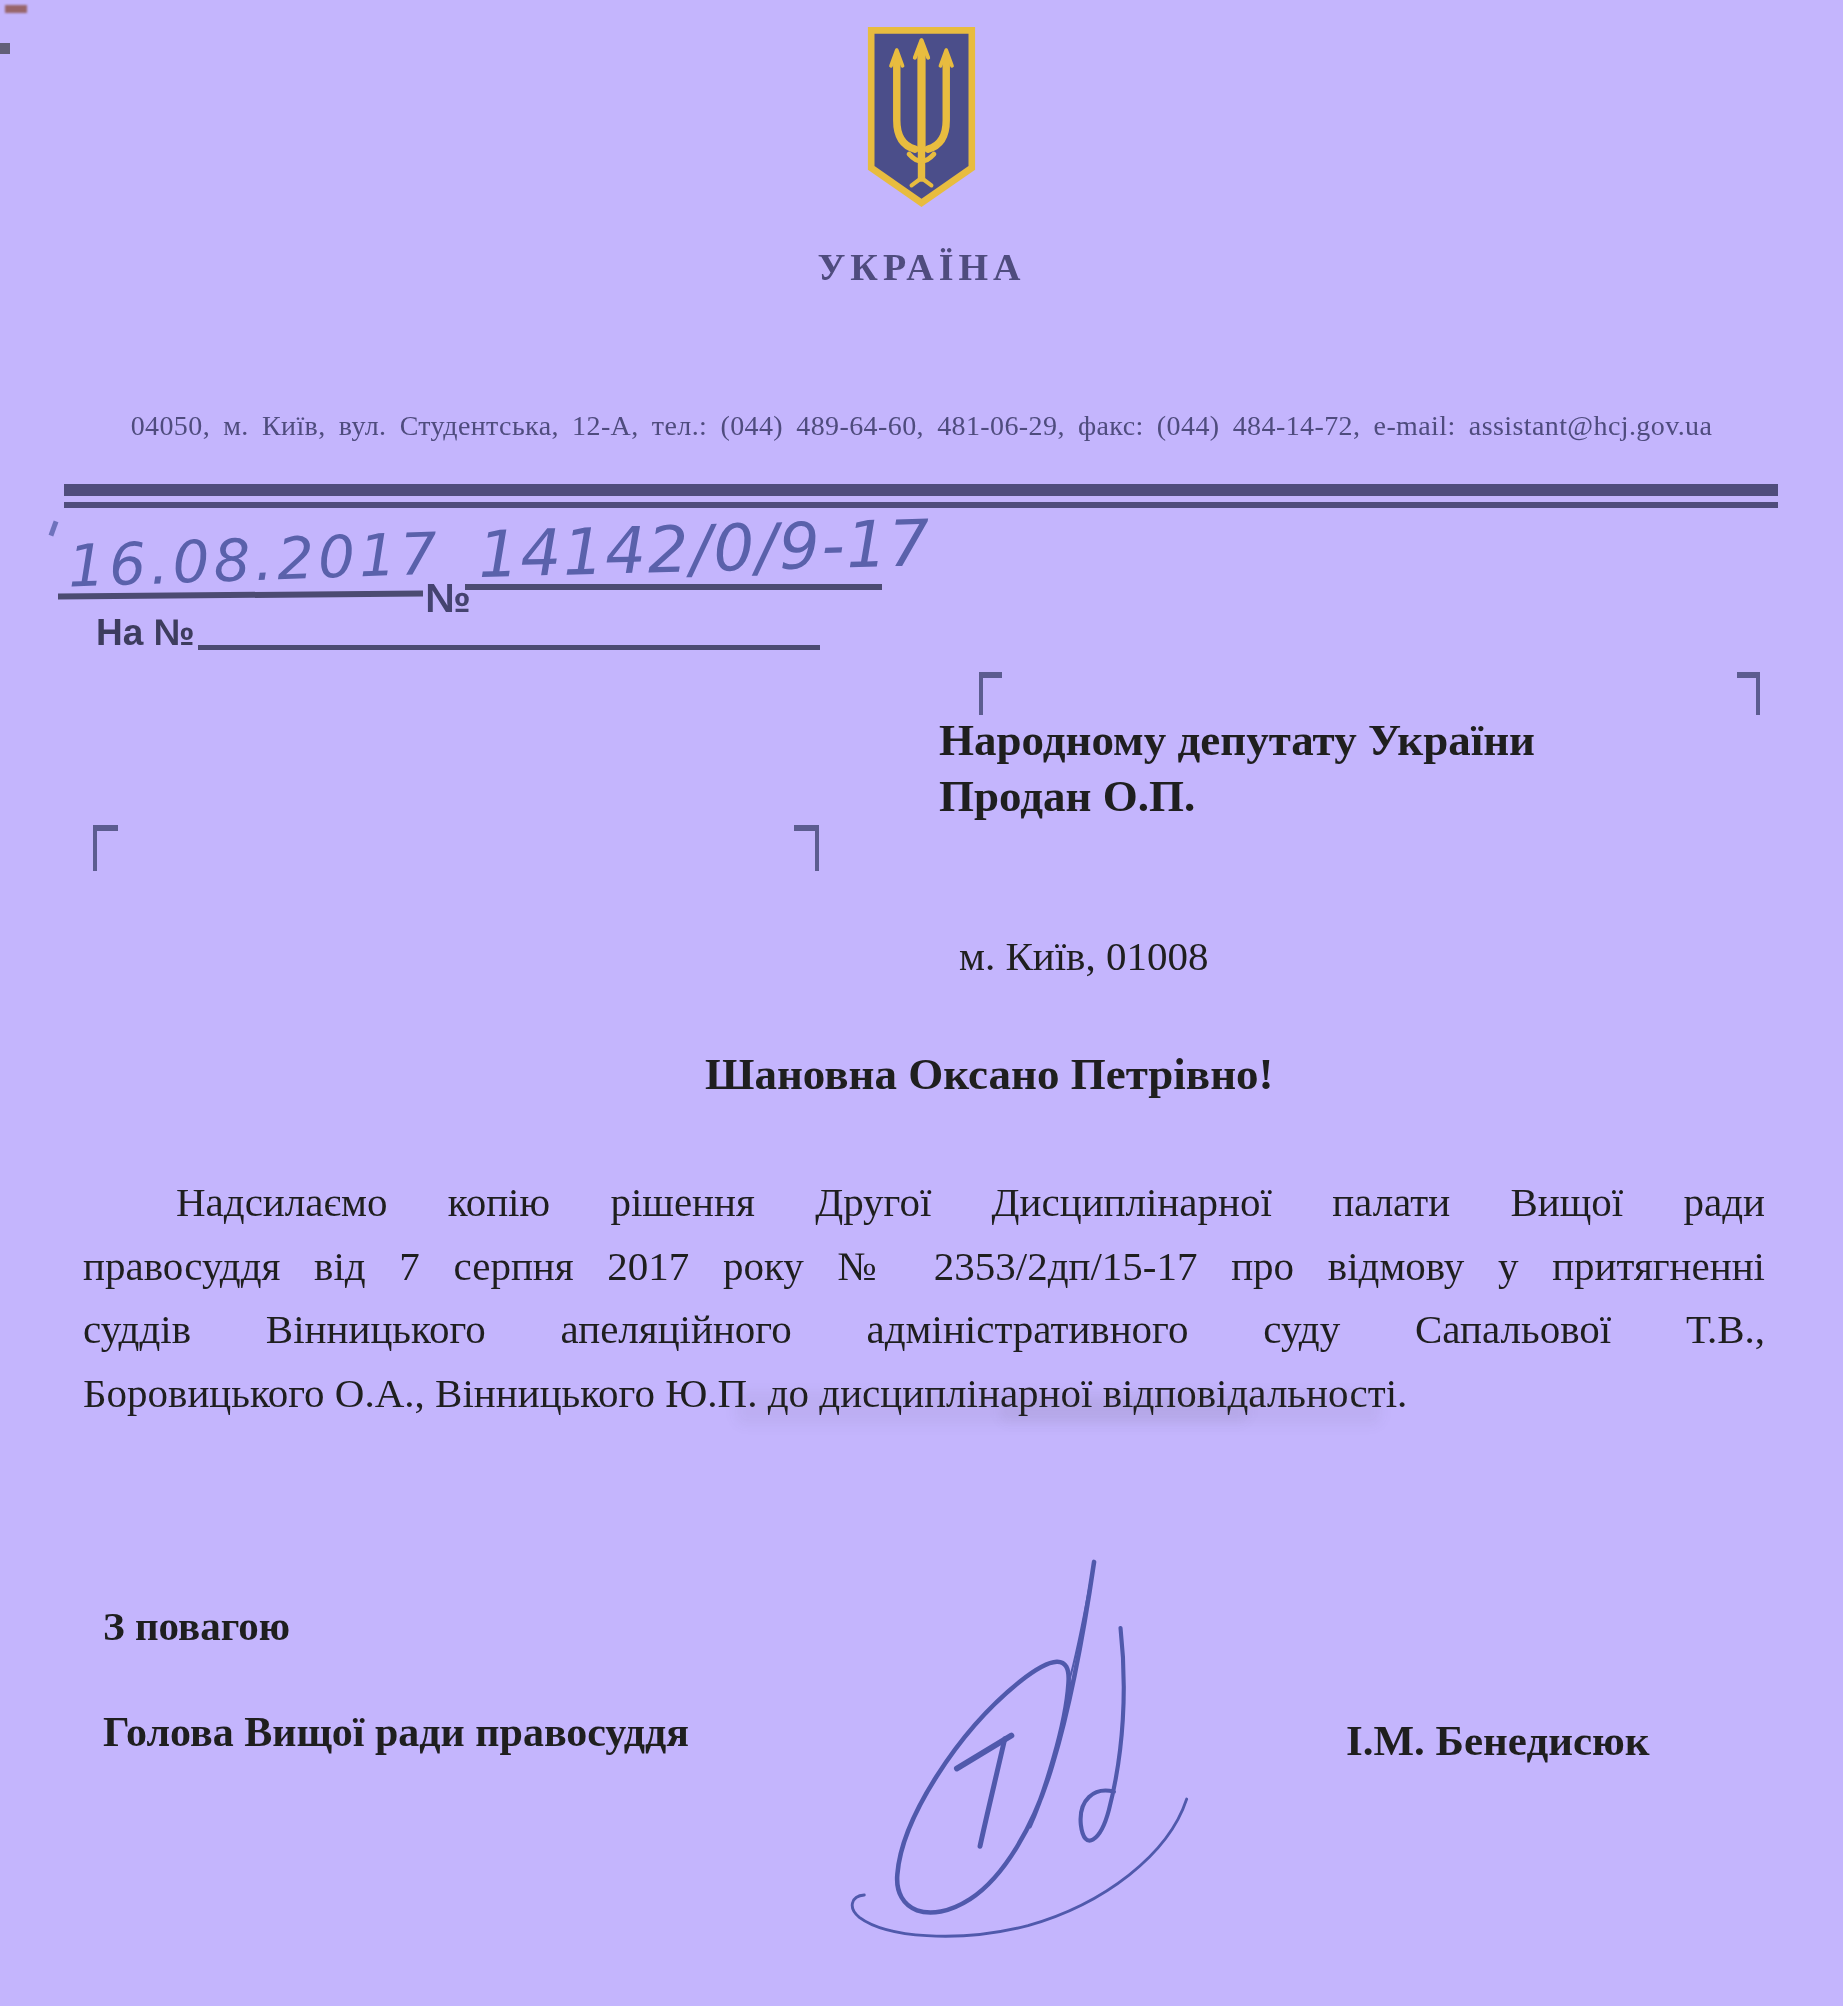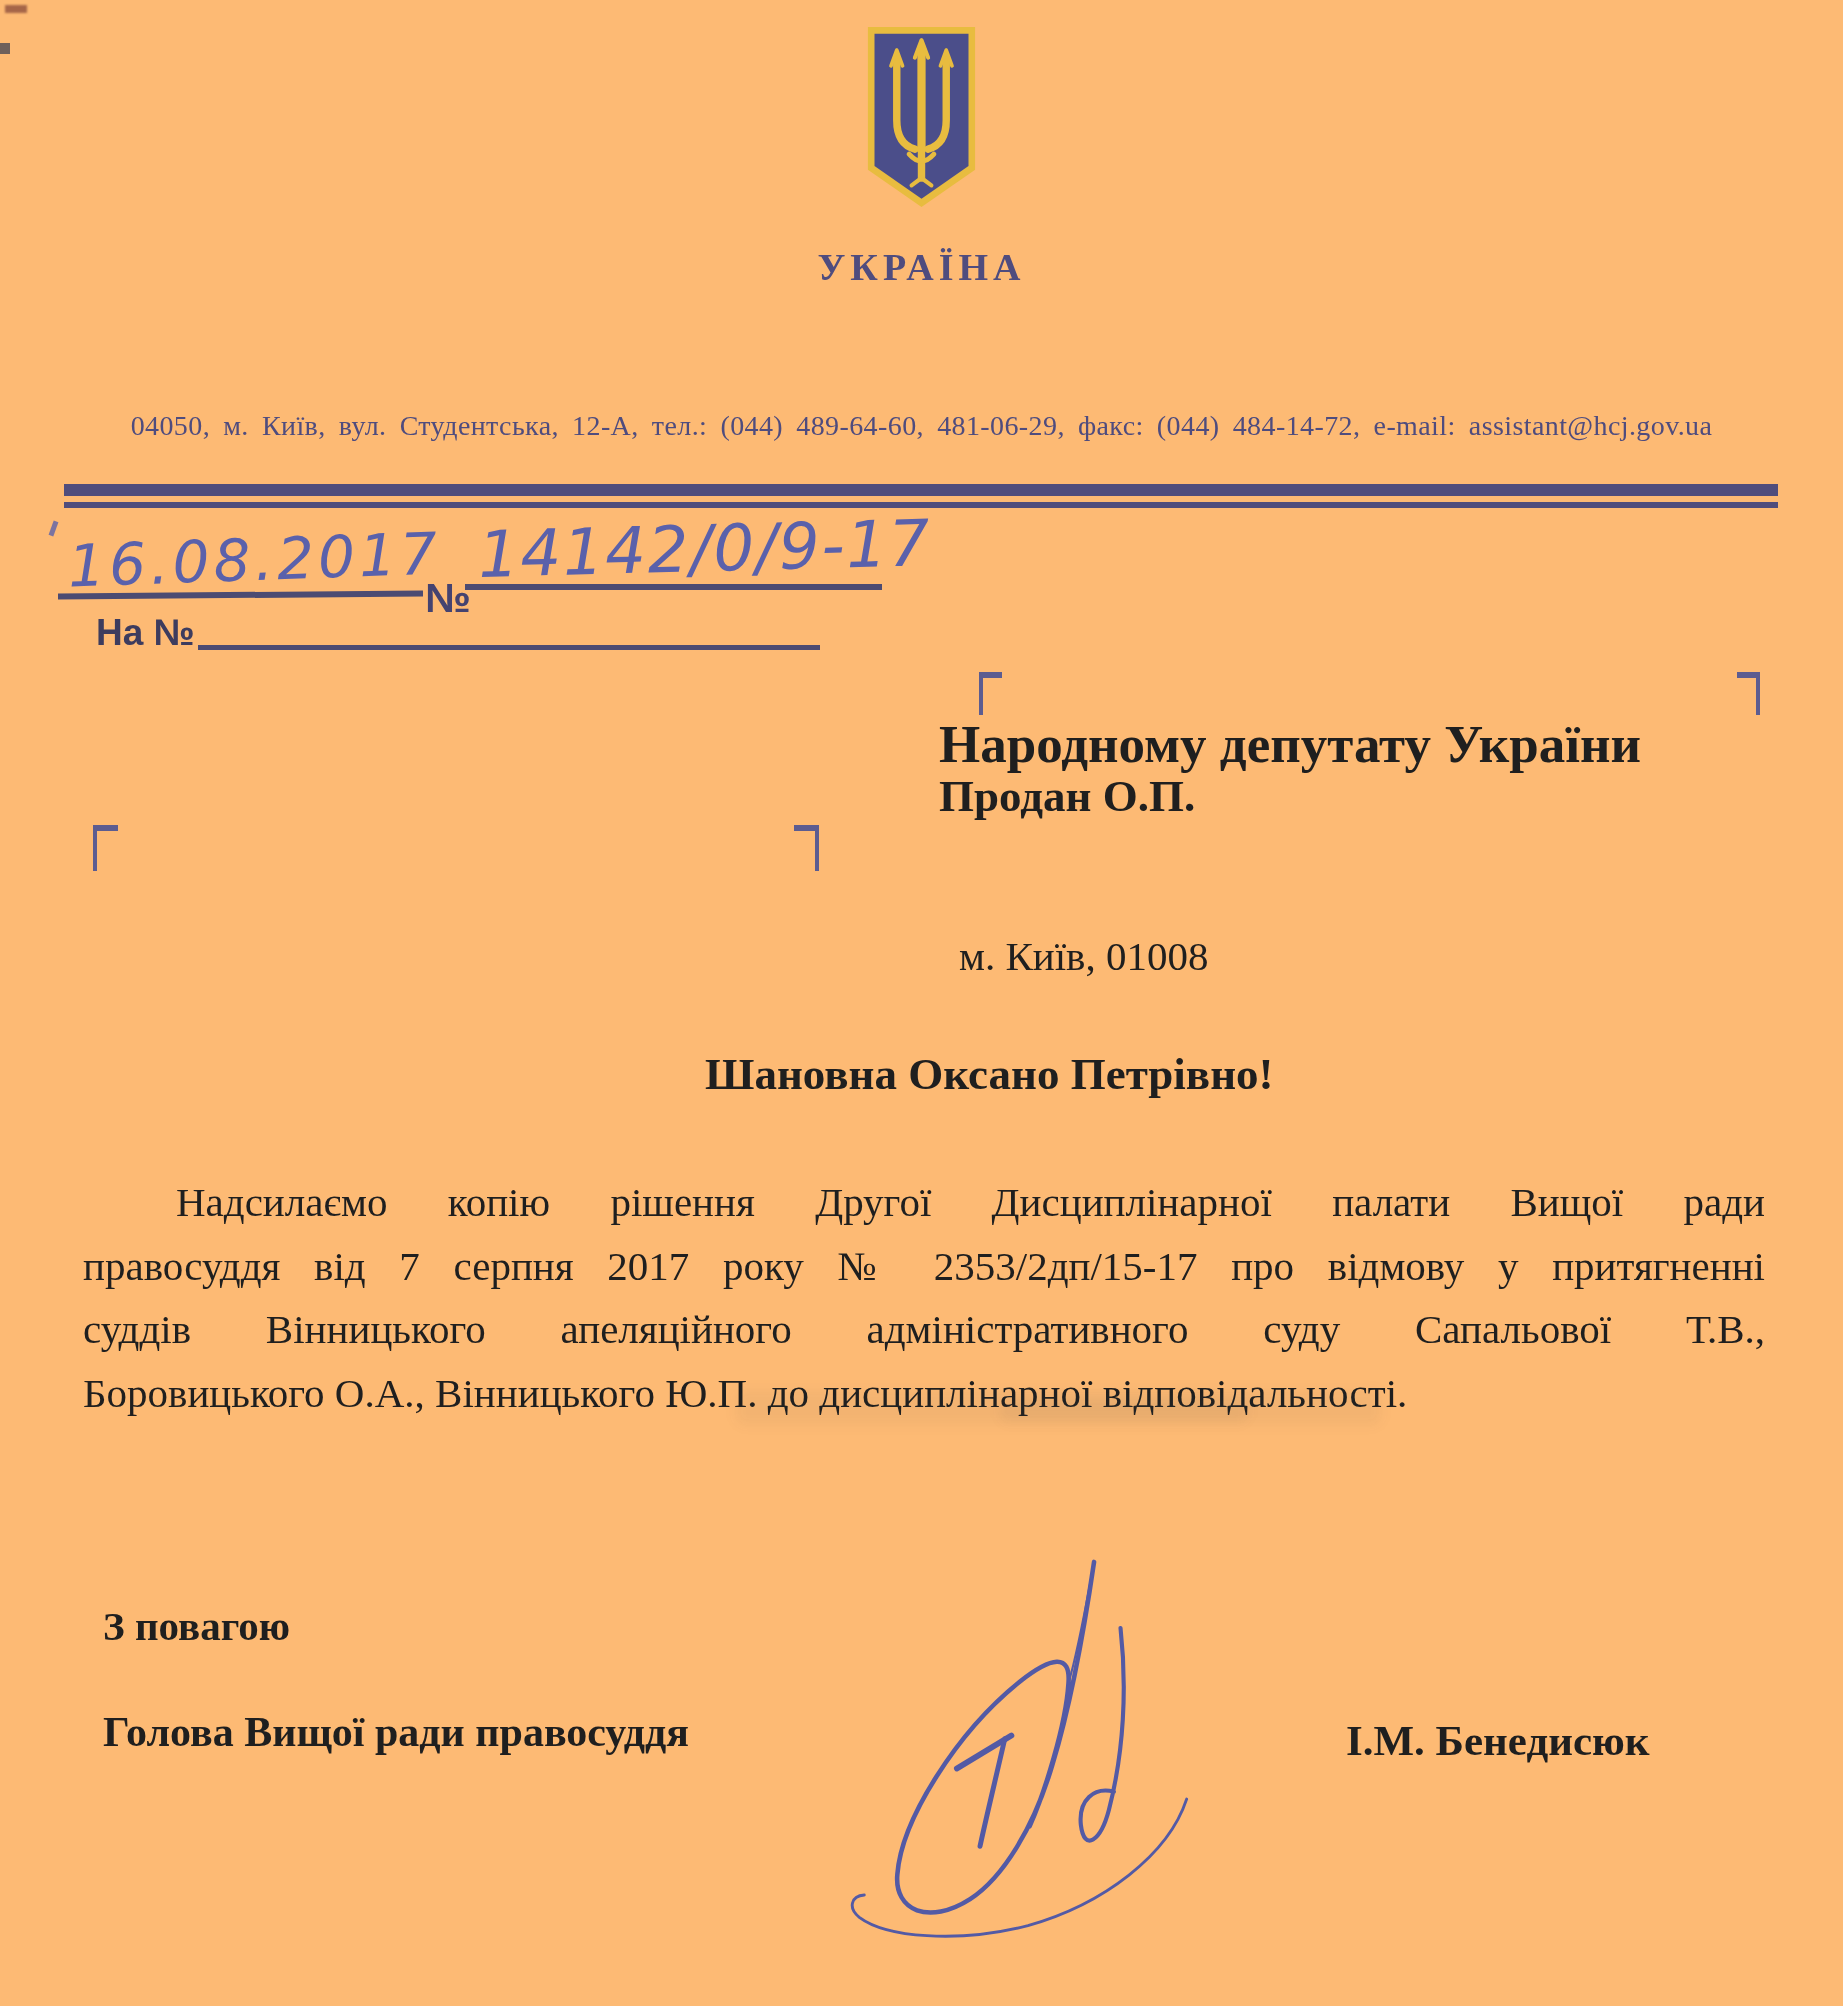--- a/index.html
+++ b/index.html
@@ -1,17 +1,17 @@
 <!DOCTYPE html>
 <html lang="uk" style="font-size:13.2px"><head>
 <meta charset="utf-8">
 <style>
   html,body{margin:0;padding:0;background:#e8e8e8;}
   .page{
-    position:relative;width:1843px;height:2006px;background:#fdba74;
+    position:relative;width:1843px;height:2006px;background:#c4b5fd;
     font-family:"Liberation Serif","DejaVu Serif",serif;color:#1f1f1f;overflow:hidden;
   }
   .abs{position:absolute;}
   .accent{color:#4f4c7e;}
   .center{left:0;width:100%;text-align:center;}
   .rule{background:#504d7c;}
   .hw{
     font-family:"DejaVu Sans",cursive,sans-serif;font-style:italic;color:#5a61ab;
     white-space:nowrap;line-height:1;
   }
@@ -71,21 +71,21 @@
 
   <div class="abs printed-ul" style="left:465px;top:584px;width:417px;height:5.8px;"></div>
 
   <div class="abs" style="left:96px;top:612px;font-family:'Liberation Sans',sans-serif;font-size:37px;font-weight:bold;color:#3d3c5e;">На №</div>
 
   <div class="abs printed-ul" style="left:198px;top:645px;width:622px;height:5px;"></div>
 
   <div class="abs corner tl" style="left:979px;top:672px;width:23px;height:43px;"></div>
   <div class="abs corner tr" style="left:1737px;top:672px;width:23px;height:43px;"></div>
 
-  <div class="abs bold" style="left:939px;top:714px;font-size:53px;white-space:nowrap;text-align:center;">Народному депутату України</div>
+  <div class="abs bold" style="left:939px;top:714px;font-size:45px;white-space:nowrap;text-align:center;">Народному депутату України</div>
   <div class="abs bold" style="left:939px;top:770px;font-size:45px;white-space:nowrap;">Продан О.П.</div>
 
   <div class="abs corner tl" style="left:93px;top:825px;width:25px;height:46px;"></div>
   <div class="abs corner tr" style="left:794px;top:825px;width:25px;height:46px;"></div>
 
   <div class="abs" style="left:939px;top:932px;font-size:41px;white-space:nowrap;margin-left:20px;">м. Київ, 01008</div>
 
   <div class="abs bold" style="left:705px;top:1048px;font-size:45px;white-space:nowrap;">Шановна Оксано Петрівно!</div>
 
   <div class="abs bodyline" style="top:1177px;text-indent:93px;">Надсилаємо копію рішення Другої Дисциплінарної палати Вищої ради</div>

